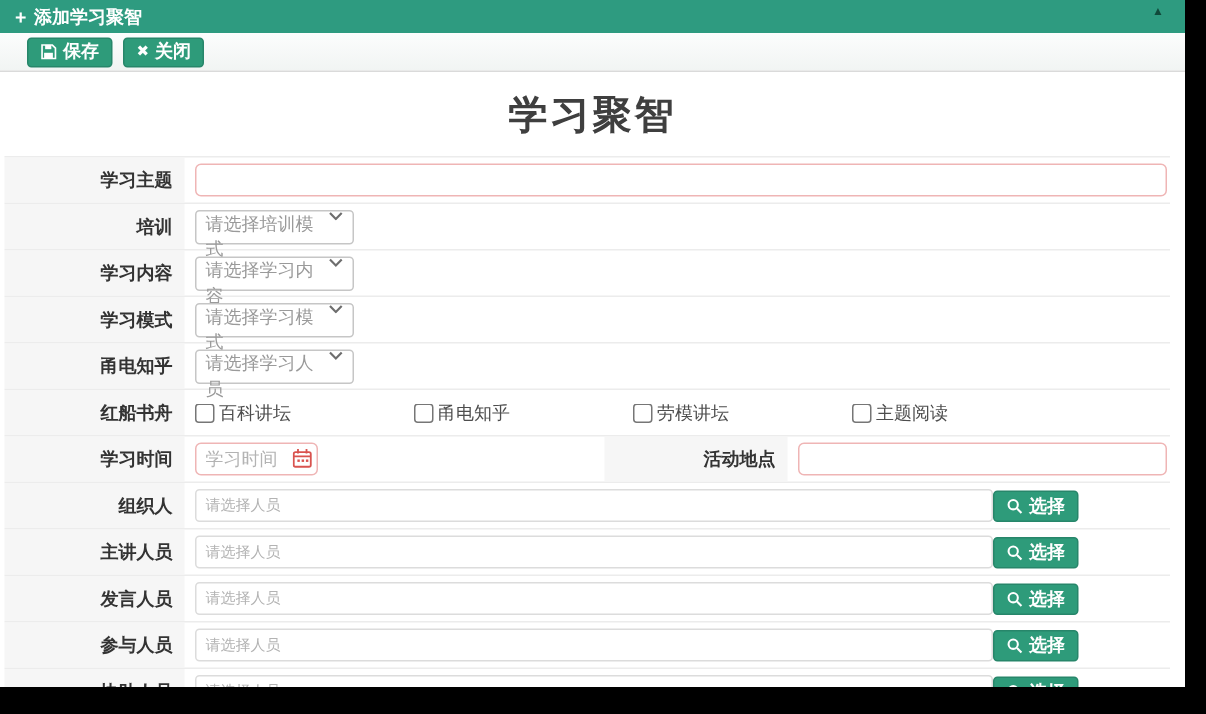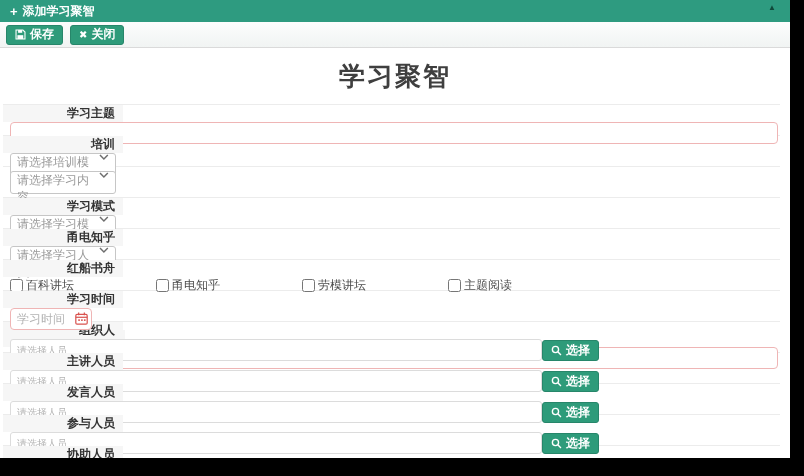--- a/index.html
+++ b/index.html
@@ -18,37 +18,37 @@
     padding:0 10px;font-size:12px;font-weight:bold;position:relative;box-sizing:border-box;
   }
   .panel-header .plus{font-size:13px;margin-right:5px;font-weight:bold;}
   .panel-header .caret{
     position:absolute;right:14px;top:4px;font-size:8px;color:#10493a;line-height:1;
   }
   
   .toolbar{
     height:26px;background:linear-gradient(#fcfdfd,#f1f4f3);
     border-bottom:1px solid #dadada;display:flex;align-items:center;
-    padding:0 6px;gap:7px;box-sizing:border-box;
+    padding:0 18px;gap:7px;box-sizing:border-box;
   }
   .btn{
     display:inline-flex;align-items:center;gap:4px;background:#2e9b7a;
     border:1px solid #27866a;color:#fff;font-size:12px;font-weight:bold;
     padding:0 8px;height:20px;border-radius:3px;cursor:pointer;box-sizing:border-box;
   }
   .btn svg{display:block;}
   .btn .x-glyph{font-size:10px;line-height:1;}
   
   .page-title{
     height:56px;display:flex;align-items:center;justify-content:center;
     font-size:26px;font-weight:bold;color:#3f3f3f;letter-spacing:2px;
   }
   
   .form{margin-left:3px;width:777px;border-top:1px solid #ececec;font-size:12px;}
-  .row{display:flex;height:30px;border-bottom:1px solid #ececec;align-items:stretch;flex-direction:column;}
+  .row{display:flex;height:30px;border-bottom:1px solid #ececec;align-items:stretch;}
   .cell-label{
     width:120px;flex:none;background:#f6f6f6;display:flex;align-items:center;
     justify-content:flex-end;padding-right:8px;font-weight:bold;color:#333;
     box-sizing:border-box;
   }
   .cell-content{
     flex:1;display:flex;align-items:center;padding-left:7px;box-sizing:border-box;
   }
   .cell-content.fixed280{flex:none;width:280px;}
   input{font-family:"Liberation Sans","DejaVu Sans",sans-serif;}
@@ -120,20 +120,21 @@
         <div class="fake-select">
           <span>请选择培训模式</span>
           <svg width="10" height="6" viewBox="0 0 10 6">
             <path d="M1 1l4 4 4-4" stroke="#6e6e6e" stroke-width="1.5" fill="none"></path>
           </svg>
         </div>
       </div>
     </div>
 
     <div class="row">
+      <div class="cell-label">学习内容</div>
       <div class="cell-content">
         <div class="fake-select">
           <span>请选择学习内容</span>
           <svg width="10" height="6" viewBox="0 0 10 6">
             <path d="M1 1l4 4 4-4" stroke="#6e6e6e" stroke-width="1.5" fill="none"></path>
           </svg>
         </div>
       </div>
     </div>
 

